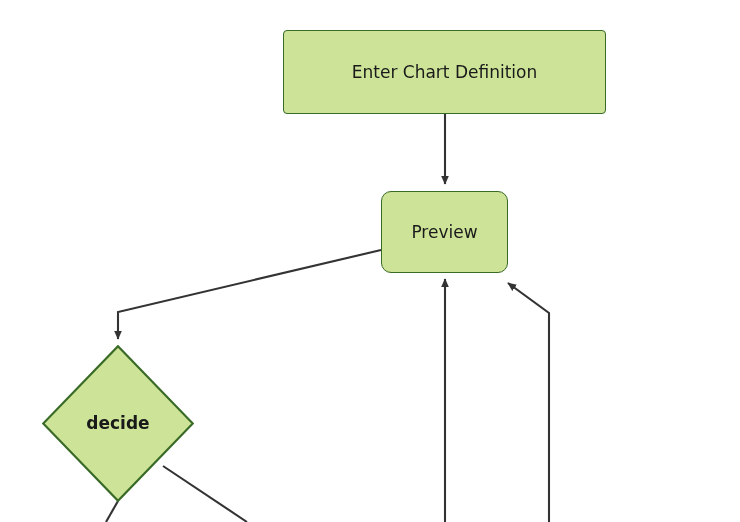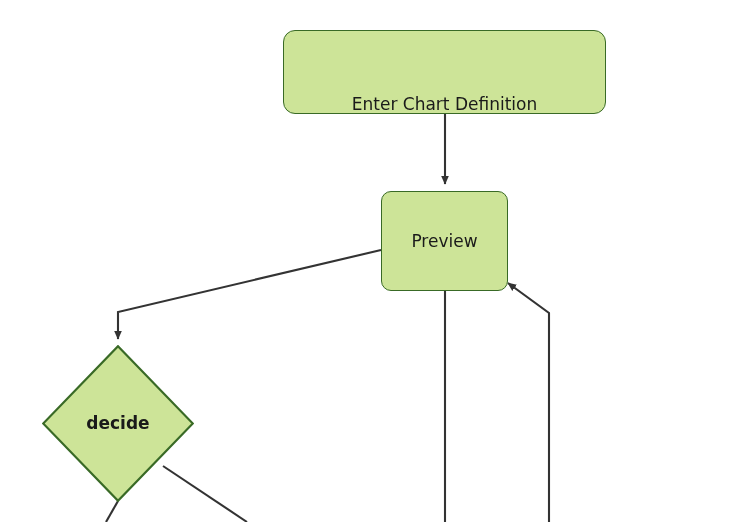--- a/index.html
+++ b/index.html
@@ -33,22 +33,21 @@
     justify-content: center;
     background: #cde498;
     border: 1.6px solid #396a26;
     color: #1a1a1a;
     font-size: 17px;
     line-height: 1;
     white-space: nowrap;
     z-index: 2;
   }
   .node-rect {
-    border-radius: 12px;
-    align-items: flex-end;
+    border-radius: 4px;
   }
   .node-round {
     border-radius: 10px;
   }
   .node-diamond {
     background: transparent;
     border: none;
     font-weight: bold;
   }
   .node-diamond .diamond-shape {
@@ -87,21 +86,21 @@
       <polyline points="118,501 106,522"></polyline>
 
       <polyline points="163,466 247,522"></polyline>
     </g>
   </svg>
 
   <div class="node node-rect" style="left:283px; top:30px; width:323px; height:84px;">
     <span>Enter Chart Definition</span>
   </div>
 
-  <div class="node node-round" style="left:381px; top:191px; width:127px; height:100px;">
+  <div class="node node-round" style="left:381px; top:191px; width:127px; height:82px;">
     <span>Preview</span>
   </div>
 
   <div class="node node-diamond" style="left:42px; top:345px; width:152px; height:157px;">
     <svg class="diamond-shape" viewBox="0 0 152 157" preserveAspectRatio="none" xmlns="http://www.w3.org/2000/svg">
       <polygon points="76,1.2 150.8,78.5 76,155.8 1.2,78.5" fill="#cde498" stroke="#396a26" stroke-width="2.2"></polygon>
     </svg>
     <span class="diamond-label">decide</span>
   </div>
 

